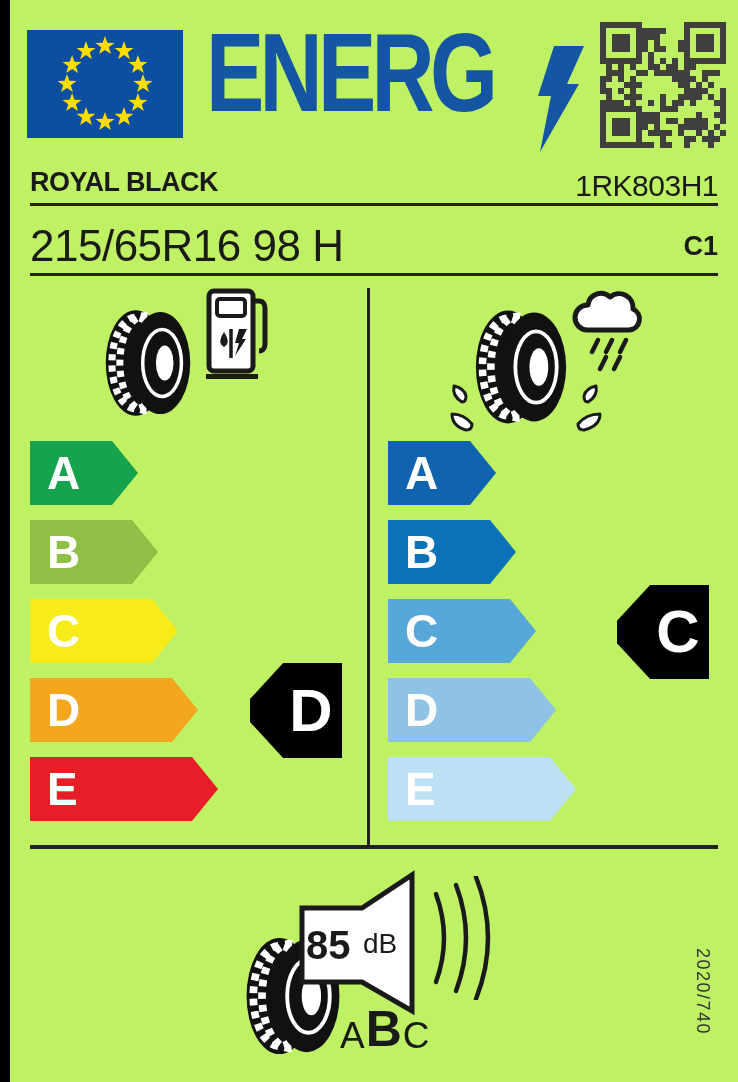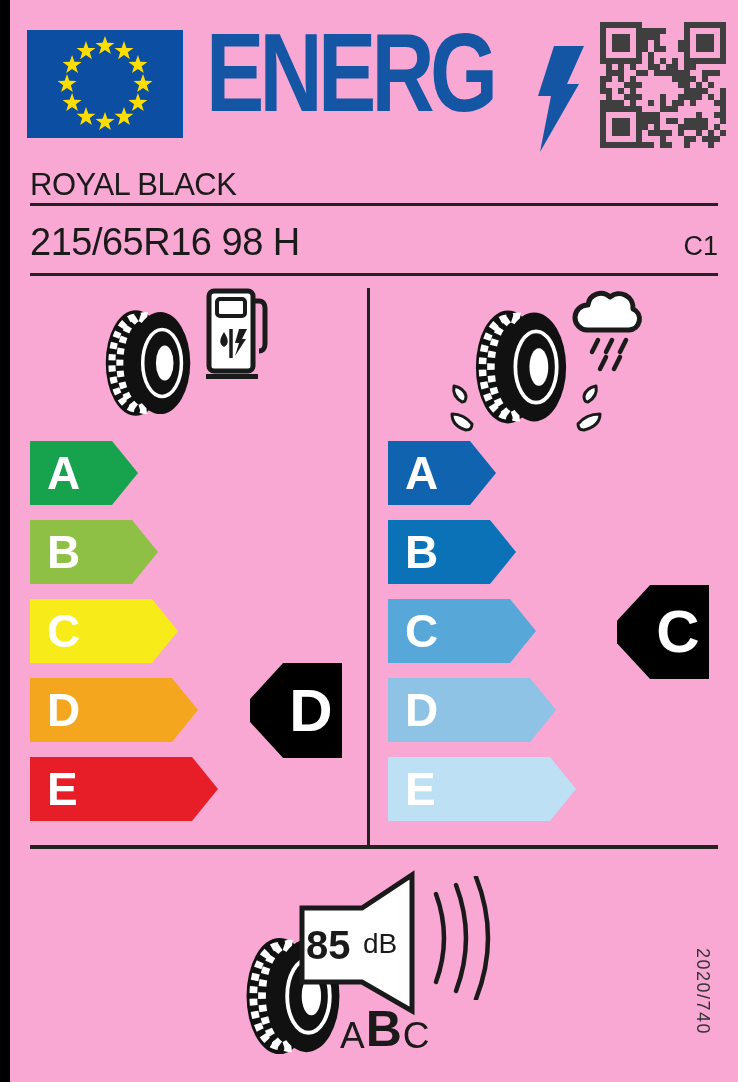--- a/index.html
+++ b/index.html
@@ -1,36 +1,36 @@
 <!DOCTYPE html>
 <html style="--energ-blue: #1455A4; --ink: #1A1A1A;"><head>
 <meta charset="utf-8">
 <style>
   html,body{margin:0;padding:0;background:#fff;}
   #label{
-    position:relative;width:738px;height:1082px;background:#f9a8d4;overflow:hidden;
+    position:relative;width:738px;height:1082px;background:#bef264;overflow:hidden;
     font-family:"Liberation Sans",sans-serif;color:var(--ink,#1a1a1a);
   }
   .abs{position:absolute;}
   .edge-bar{left:0;top:0;width:10px;height:1082px;background:#000;}
   
   .flag{left:27px;top:30px;}
   .energ{
     left:206px;top:17px;font-size:112px;font-weight:bold;letter-spacing:-6px;line-height:1;
     transform:scaleX(0.78);transform-origin:left top;color:var(--energ-blue,#1455A4);white-space:nowrap;
   }
   .bolt{left:538px;top:46px;}
   .qr{left:600px;top:22px;}
   
-  .brand{left:30px;top:167px;font-size:31px;font-weight:normal;letter-spacing:-0.5px;}
+  .brand{left:30px;top:167px;font-size:27px;font-weight:bold;letter-spacing:-0.5px;}
   .type-id{right:20px;top:169px;font-size:30px;letter-spacing:-0.5px;}
   .rule{left:30px;width:688px;height:3px;background:#222;}
   .r1{top:203px;} .r2{top:273px;} .r3{top:845px;height:4px;}
-  .dimensions{left:30px;top:221px;font-size:38px;letter-spacing:-0.5px;}
-  .tyre-class{right:20px;top:231px;font-size:27px;}
+  .dimensions{left:30px;top:221px;font-size:44px;letter-spacing:-0.5px;}
+  .tyre-class{right:20px;top:231px;font-size:27px;font-weight:bold;}
   .vrule{left:367px;top:288px;width:3px;height:560px;background:#222;}
   
   .arrow{
     height:64px;display:flex;align-items:center;padding-left:17px;box-sizing:border-box;
     clip-path:polygon(0 0, calc(100% - 26px) 0, 100% 50%, calc(100% - 26px) 100%, 0 100%);
     color:#fff;font-size:46px;font-weight:bold;line-height:1;
     filter:drop-shadow(0 0 1px #999);
   }
   .fuel{left:30px;} .grip{left:388px;}
   .a1{top:441px;width:108px;} .a2{top:520px;width:128px;} .a3{top:599px;width:148px;}
@@ -342,20 +342,21 @@
         <rect x="42" y="120" width="6" height="6" fill="#3F3F3F"></rect>
         <rect x="48" y="120" width="6" height="6" fill="#3F3F3F"></rect>
         <rect x="60" y="120" width="6" height="6" fill="#3F3F3F"></rect>
         <rect x="66" y="120" width="6" height="6" fill="#3F3F3F"></rect>
         <rect x="84" y="120" width="6" height="6" fill="#3F3F3F"></rect>
         <rect x="108" y="120" width="6" height="6" fill="#3F3F3F"></rect>
       </g>
   </svg>
 
   <div class="abs brand">ROYAL BLACK</div>
+  <div class="abs type-id">1RK803H1</div>
   <div class="abs rule r1"></div>
   <div class="abs dimensions">215/65R16 98 H</div>
   <div class="abs tyre-class">C1</div>
   <div class="abs rule r2"></div>
   <div class="abs vrule"></div>
 
   <svg class="abs icon-fuel-tire" width="88" height="126" viewBox="0 0 100 124">
     <use href="#tire-icon"></use>
   </svg>
   <svg class="abs icon-pump" width="62" height="92" viewBox="0 0 62 92" fill="none" stroke="#1a1a1a">

